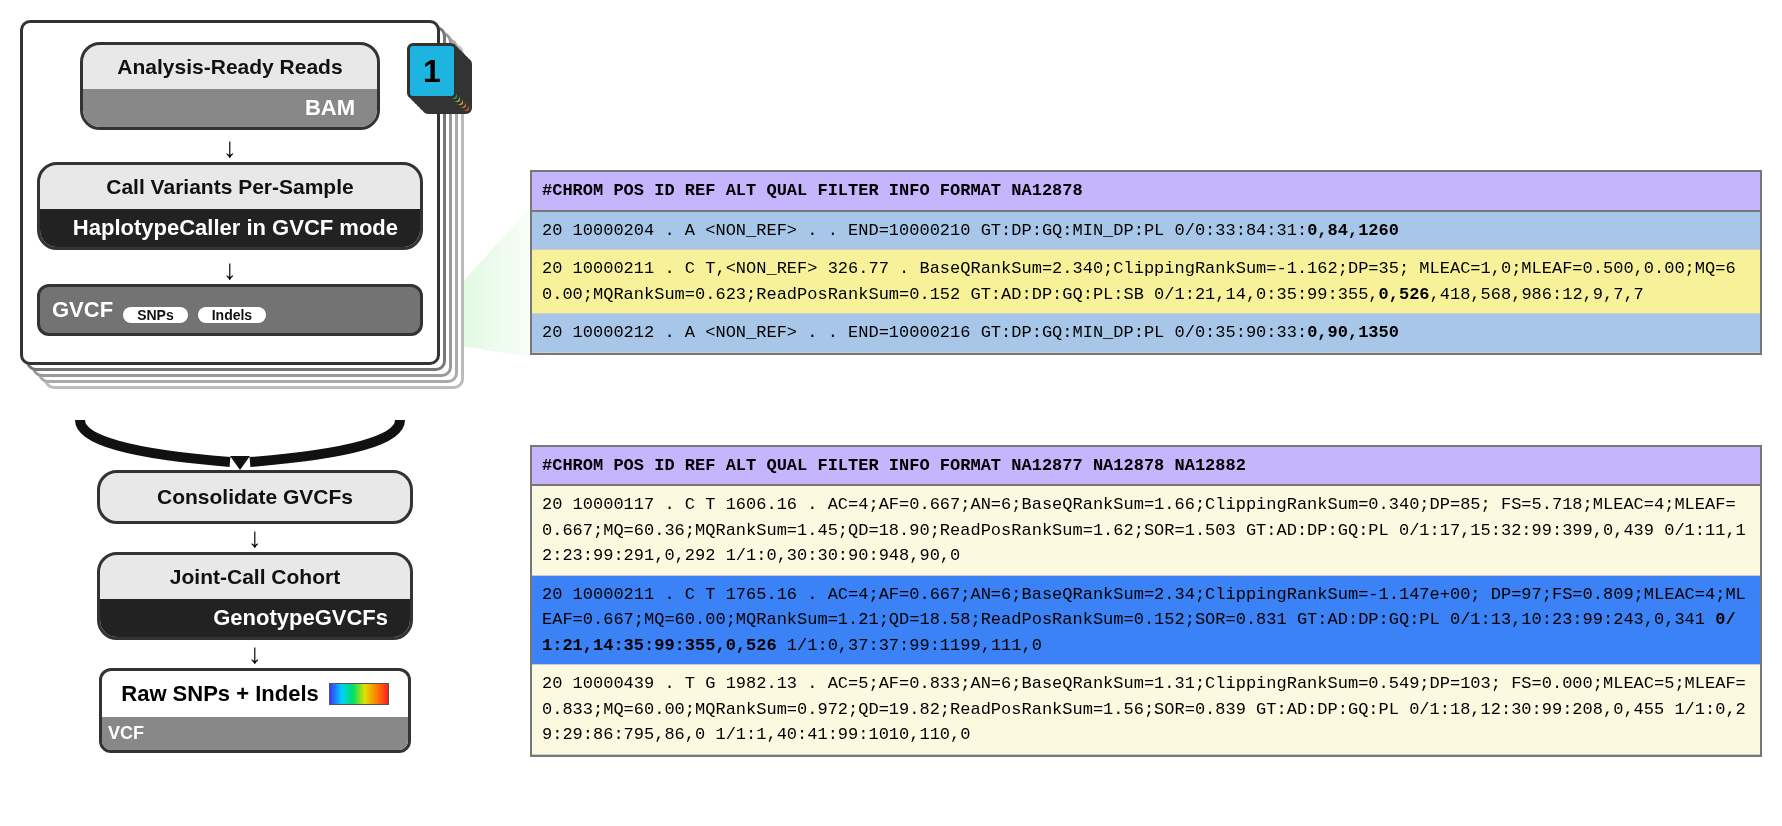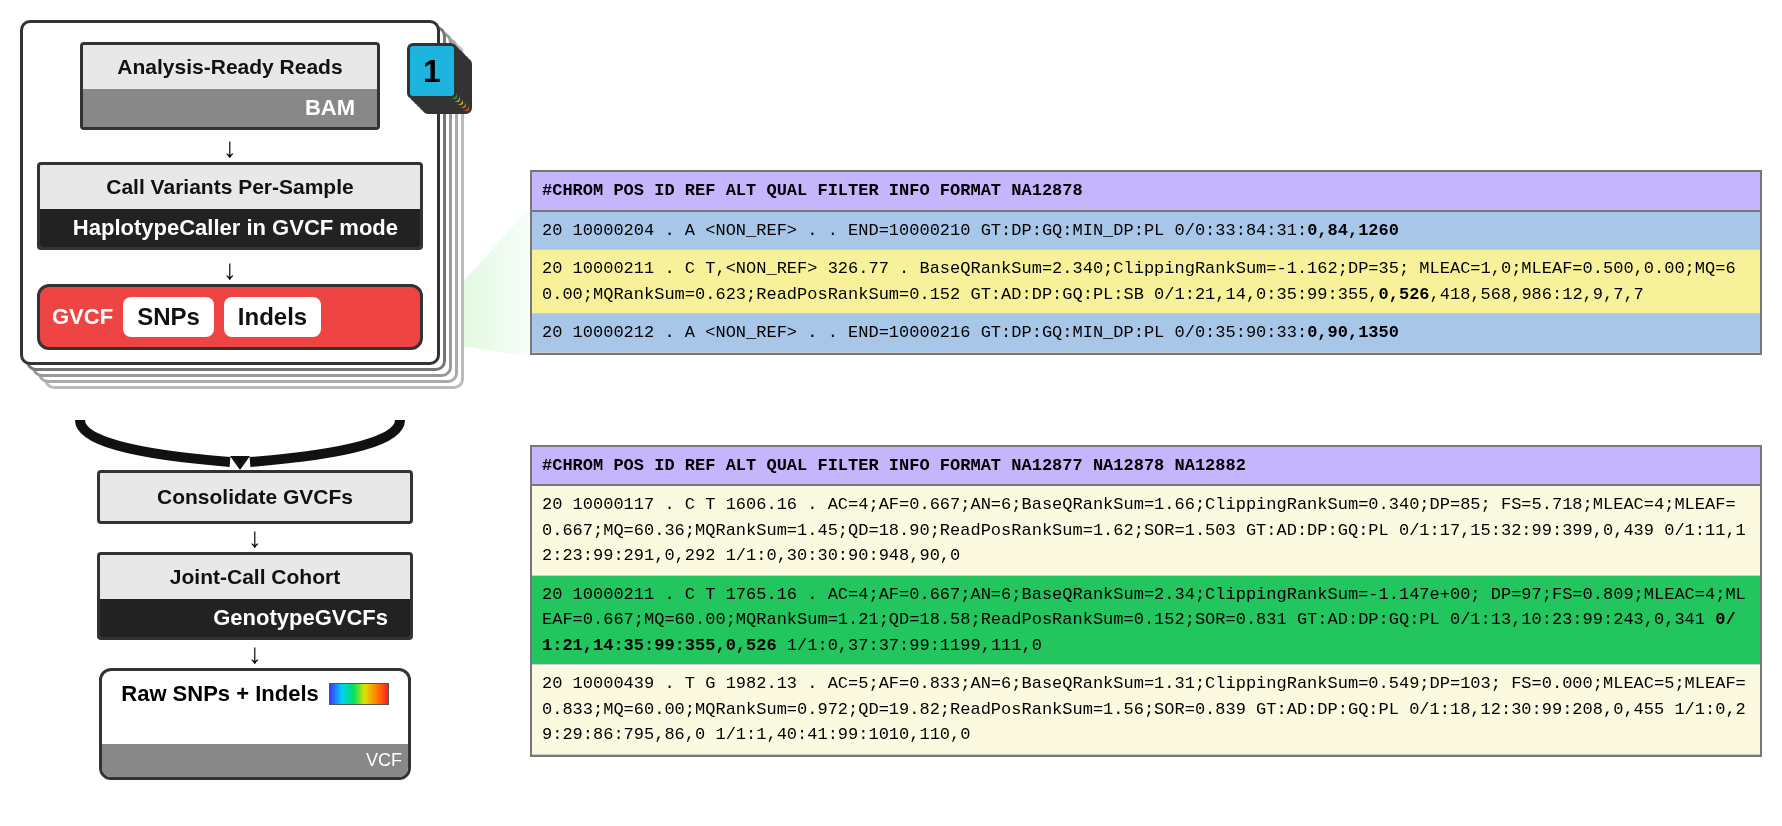--- a/index.html
+++ b/index.html
@@ -70,21 +70,21 @@
     display: flex;
     align-items: center;
     justify-content: center;
     font-size: 32px;
     font-weight: 700;
     color: #000;
     z-index: 10;
   }
   .step-box {
     border: 3px solid #333;
-    border-radius: 4px;
+    border-radius: 20px;
     background: #e8e8e8;
     overflow: hidden;
     margin-bottom: 10px;
     width: 100%;
   }
   .step-top {
     padding: 10px 14px;
     font-size: 21px;
     font-weight: 700;
     text-align: center;
@@ -95,36 +95,36 @@
     font-size: 22px;
     font-weight: 700;
     text-align: right;
     color: #fff;
   }
   .bot-gray { background: #888; }
   .bot-black { background: #222; }
   .gvcf-box {
     border: 3px solid #333;
     border-radius: 12px;
-    background: #ef4444;
+    background: #737373;
     padding: 10px 12px;
     display: flex;
-    align-items: center;
+    align-items: flex-end;
     gap: 10px;
   }
   .gvcf-label {
     font-size: 22px;
     font-weight: 700;
     color: #fff;
   }
   .pill {
     background: #fff;
     border-radius: 8px;
-    padding: 6px 14px;
-    font-size: 24px;
+    padding: 0 14px;
+    font-size: 14px;
     font-weight: 700;
     color: #111;
   }
   .arrow-down {
     text-align: center;
     font-size: 28px;
     line-height: 20px;
     margin: 4px 0;
     font-weight: 700;
   }
@@ -149,24 +149,23 @@
   .rainbow {
     width: 60px;
     height: 22px;
     background: linear-gradient(90deg, #3a3aff, #00cfff, #00e060, #e0e000, #ff8000, #ff2020);
     border: 1px solid #555;
   }
   .vcf-bot {
     background: #888;
     color: #fff;
     font-size: 18px;
-    font-weight: 400;
-    text-align: right;
+    font-weight: 700;
+    text-align: left;
     padding: 6px;
-    margin-top: 27px;
   }
   .narrow-step {
     width: 316px;
     margin: 0 auto 0;
   }
   
   .file-table {
     border: 2px solid #777;
     margin-bottom: 90px;
     font-family: "Consolas", "Courier New", monospace;
@@ -179,21 +178,21 @@
     padding: 6px 10px;
     font-weight: 700;
   }
   .ft-row {
     padding: 6px 10px;
     border-bottom: 1px solid #ccc;
     word-break: break-all;
   }
   .row-blue { background: #a8c7e8; }
   .row-yellow1 { background: #f7f29a; }
-  .row-cream1 { background: #22c55e; }
+  .row-cream1 { background: #3b82f6; }
   .row-cream2 { background: #fbf9e0; }
   .bold { font-weight: 700; }
   
   .connector {
     position: absolute;
     pointer-events: none;
   }
   .wedge-top {
     top: 165px;
     left: 420px;

